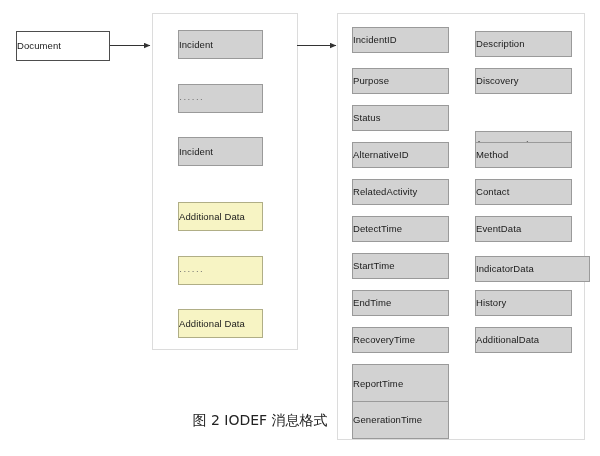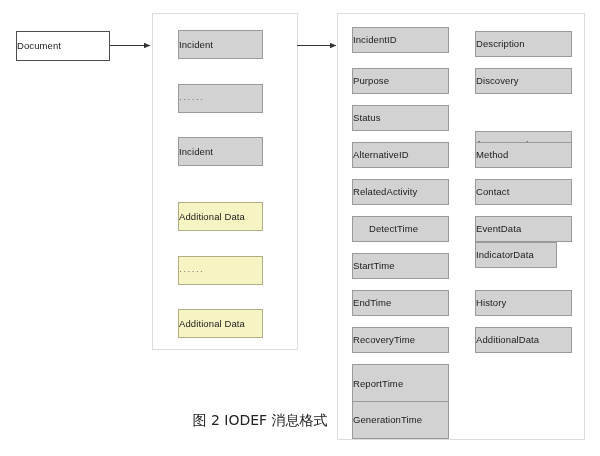--- a/index.html
+++ b/index.html
@@ -149,21 +149,21 @@
   </div>
   <div class="node node-grey" style="left:352px; top:105px; width:97px; height:26px;">
     <span>Status</span>
   </div>
   <div class="node node-grey" style="left:352px; top:142px; width:97px; height:26px;">
     <span>AlternativeID</span>
   </div>
   <div class="node node-grey" style="left:352px; top:179px; width:97px; height:26px;">
     <span>RelatedActivity</span>
   </div>
-  <div class="node node-grey" style="left:352px; top:216px; width:97px; height:26px;padding-left:16px;">
+  <div class="node node-grey" style="left:352px; top:216px; width:97px; height:26px;">
     <span>DetectTime</span>
   </div>
   <div class="node node-grey" style="left:352px; top:253px; width:97px; height:26px;">
     <span>StartTime</span>
   </div>
   <div class="node node-grey" style="left:352px; top:290px; width:97px; height:26px;">
     <span>EndTime</span>
   </div>
   <div class="node node-grey" style="left:352px; top:327px; width:97px; height:26px;">
     <span>RecoveryTime</span>
@@ -186,21 +186,21 @@
   </div>
   <div class="node node-grey" style="left:475px; top:142px; width:97px; height:26px;">
     <span>Method</span>
   </div>
   <div class="node node-grey" style="left:475px; top:179px; width:97px; height:26px;">
     <span>Contact</span>
   </div>
   <div class="node node-grey" style="left:475px; top:216px; width:97px; height:26px;">
     <span>EventData</span>
   </div>
-  <div class="node node-grey" style="left:475px; top:242px; width:82px; height:26px;">
+  <div class="node node-grey" style="left:475px; top:256px; width:115px; height:26px;">
     <span>IndicatorData</span>
   </div>
   <div class="node node-grey" style="left:475px; top:290px; width:97px; height:26px;">
     <span>History</span>
   </div>
   <div class="node node-grey" style="left:475px; top:327px; width:97px; height:26px;">
     <span>AdditionalData</span>
   </div>
 
   <svg id="arrow-layer" viewBox="0 0 600 456" xmlns="http://www.w3.org/2000/svg">

